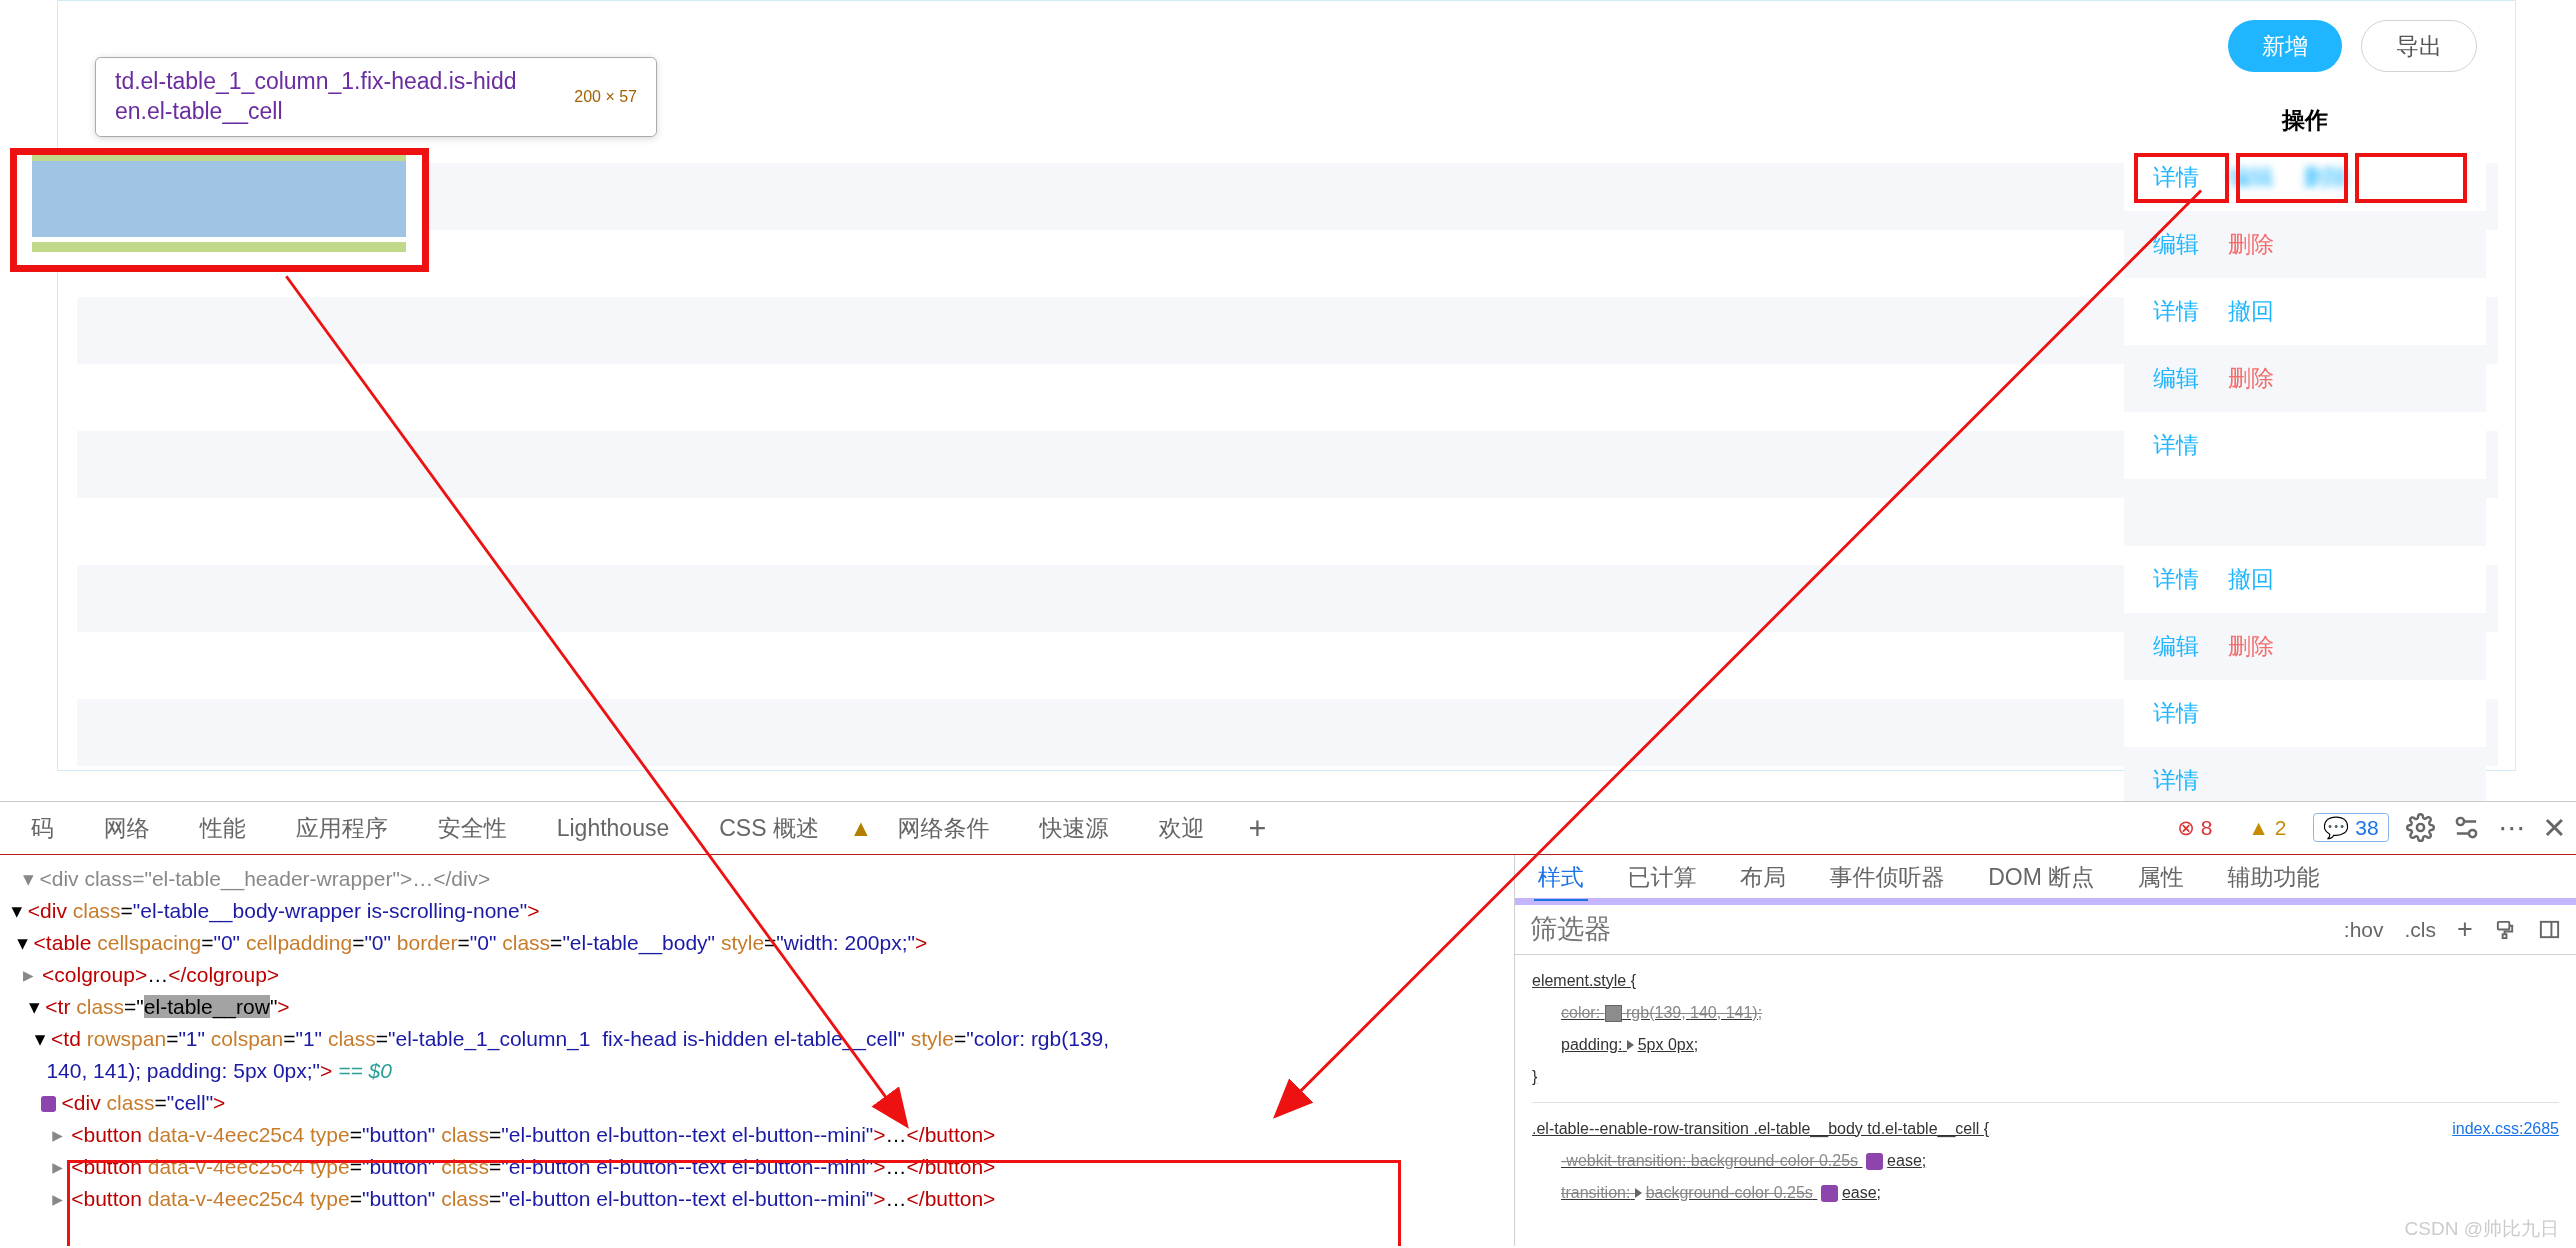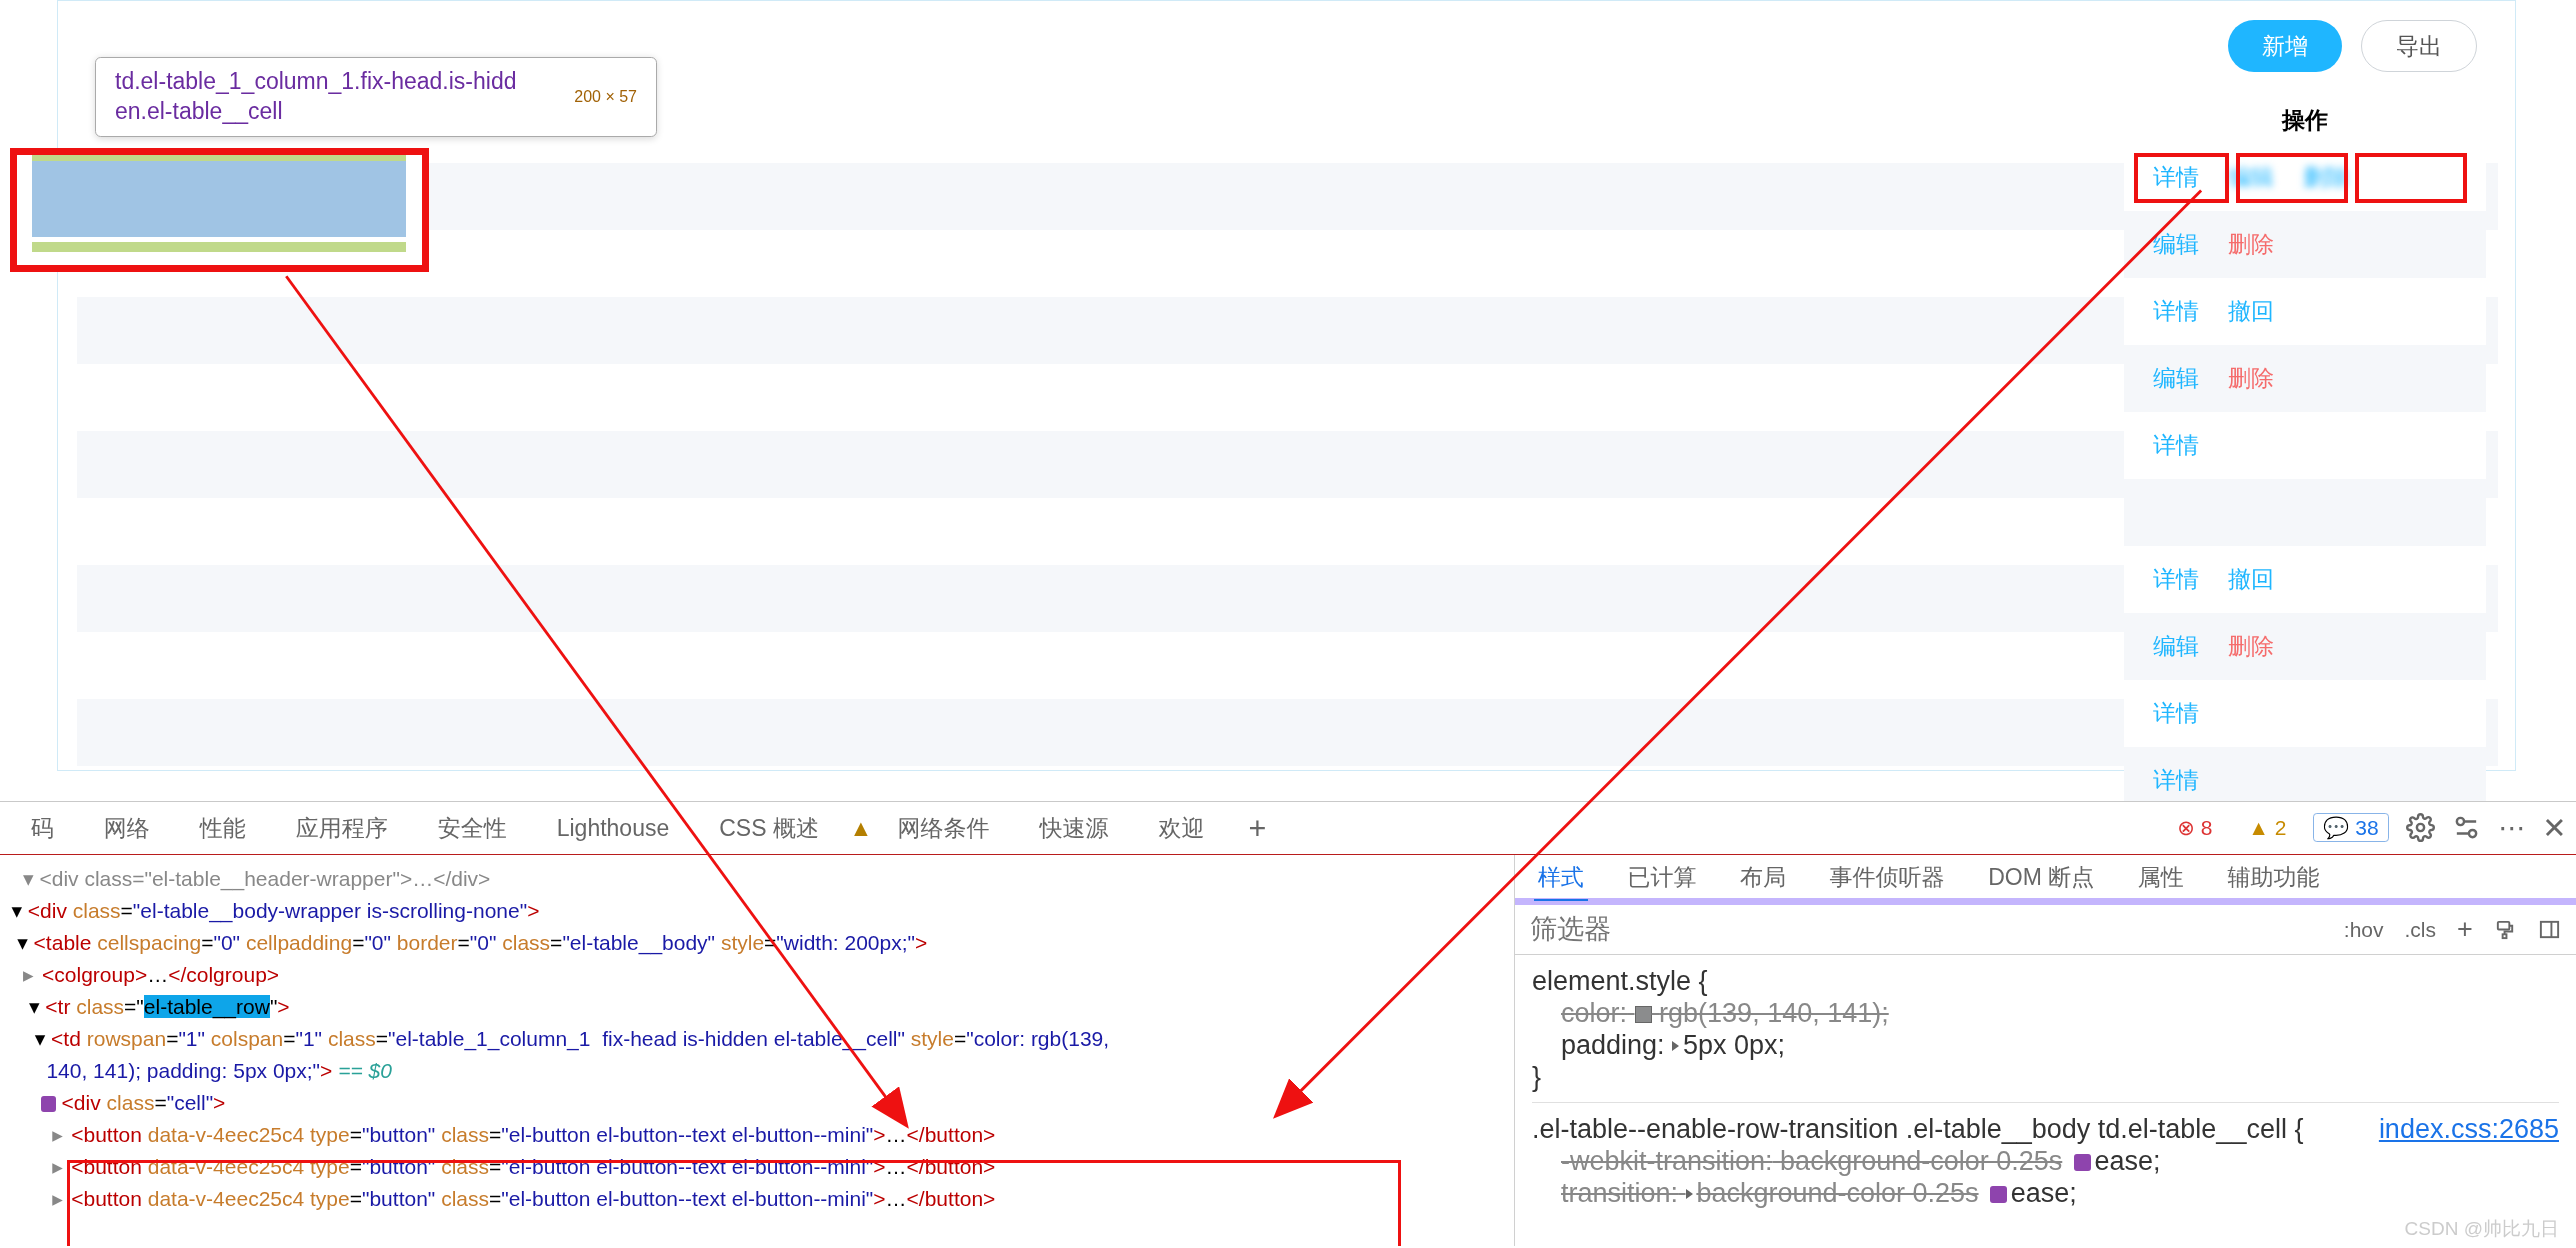--- a/index.html
+++ b/index.html
@@ -60,33 +60,33 @@
 .tabs-right .close { font-size: 29px; color: #666; cursor: pointer; }
 
 .dev-body { display: flex; height: 391px; }
 .dom-pane { width: 1515px; border-right: 1px solid #d0d0d0; padding: 7.6px 11.4px; font-family: Consolas, monospace; font-size: 21px; line-height: 32px; overflow: hidden; position: relative; }
 .dom-pane .line { white-space: pre; }
 .dom-pane .chev { color: #888; display: inline-block; width: 19px; }
 .tag { color: #b00; }
 .attr-n { color: #c77c2c; }
 .attr-v { color: #1a1aa6; }
 .teal { color: #2aa198; font-style: italic; }
-.hl-sel { background: #0ea5e9; }
+.hl-sel { background: #a3a3a3; }
 .red-dom-box { position: absolute; border: 3.8px solid #e11; }
 .purple-dot { display: inline-block; width: 15.2px; height: 15.2px; background: #8e44ad; border-radius: 2.9px; vertical-align: middle; }
 
 .styles-pane { flex: 1; position: relative; }
 .sub-tabs { height: 50px; border-bottom: 7px solid #c4b5fd; display: flex; align-items: center; padding-left: 19px; gap: 36px; color: #666; font-size: 23px; }
 .sub-tabs .stab { cursor: pointer; padding: 0 3.8px; height: 48px; line-height: 48px; }
 .sub-tabs .stab.active { color: #1a73e8; border-bottom: 2.9px solid #1a73e8; }
 .filter-row { height: 50px; border-bottom: 1px solid #d0d0d0; display: flex; align-items: center; padding: 0 15.2px; justify-content: space-between; }
 .filter-row input { border: none; outline: none; font-size: 27px; color: #666; width: 286px; }
 .filter-row .tools { display: flex; align-items: center; gap: 21px; color: #666; font-family: Consolas, monospace; font-size: 21px; }
 .filter-row .tools span { cursor: pointer; }
-.style-body { padding: 9.5px 17px; font-family: Consolas, monospace; font-size: 27px; line-height: 32px; color: #333; }
+.style-body { padding: 9.5px 17px; font-family: Consolas, monospace; font-size: 16px; line-height: 32px; color: #333; text-decoration: underline; }
 .strike { text-decoration: line-through; color: #888; }
 .swatch { display: inline-block; width: 17px; height: 17px; background: #8b8c8d; border: 1px solid #666; vertical-align: middle; }
 .disc { display: inline-block; width: 0; height: 0; border-left: 7.6px solid #666; border-top: 5.7px solid transparent; border-bottom: 5.7px solid transparent; vertical-align: middle; margin-right: 3.8px; }
 .link-css { color: #1a73e8; text-decoration: underline; float: right; }
 .purple-badge { display: inline-block; width: 17px; height: 17px; background: #8e44ad; border-radius: 2.9px; vertical-align: middle; margin: 0 3.8px; }
 .rule-sep { border-top: 1px solid #e0e0e0; margin: 9.5px 0; }
 
 .watermark { position: absolute; right: 17px; bottom: 5.7px; color: #ccc; font-size: 19px; }
 </style>
 </head>

